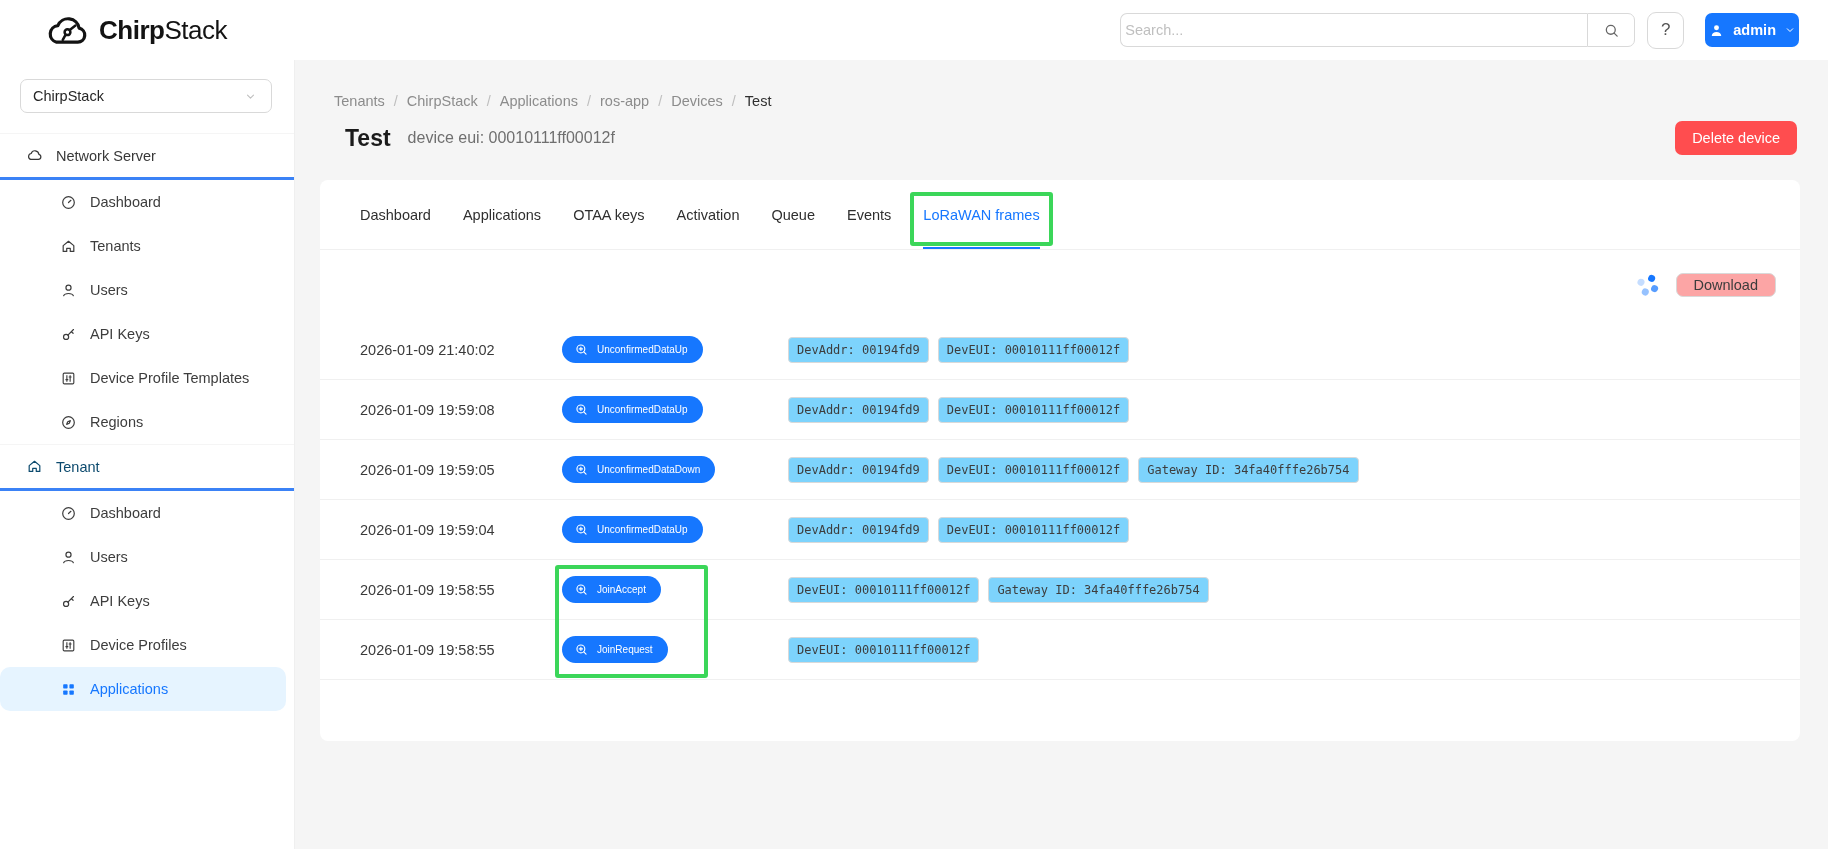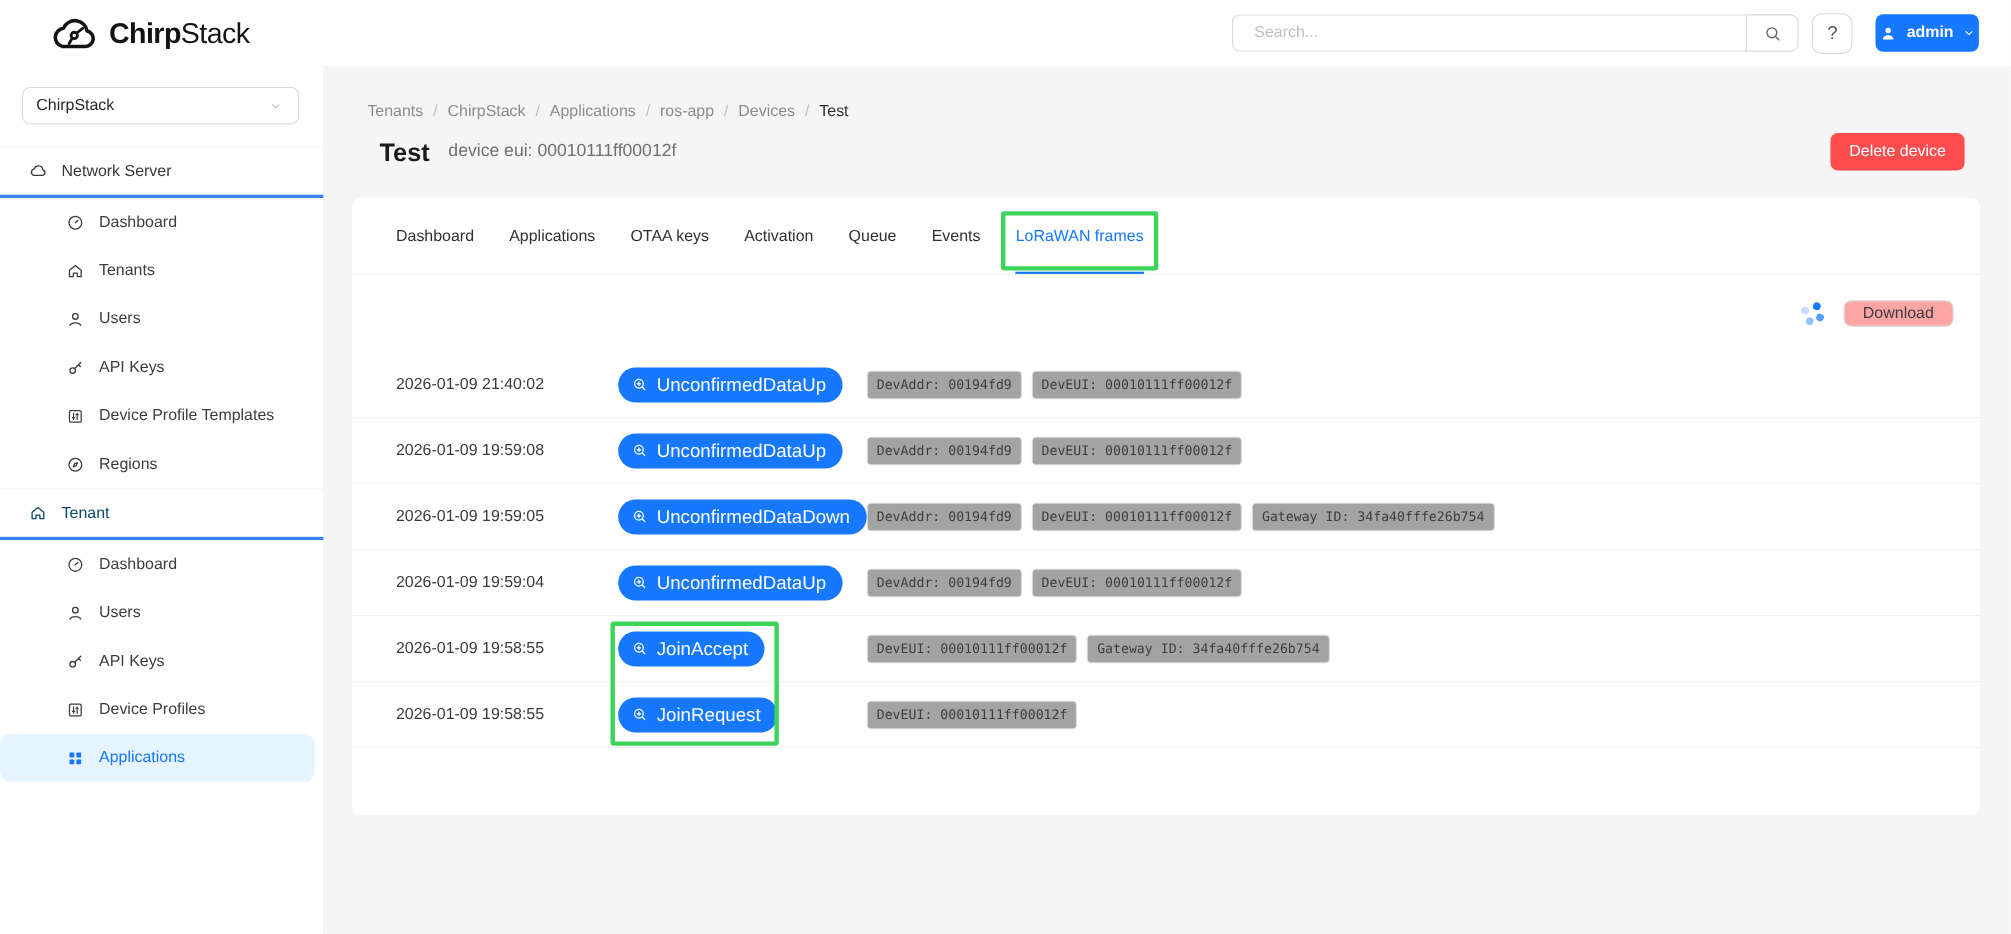--- a/index.html
+++ b/index.html
@@ -10,21 +10,21 @@
   
   .header { flex:0 0 60px; background:#fff; display:flex; align-items:center; }
   .logo { margin-left:46px; display:flex; align-items:center; gap:9px; }
   .logo svg { width:44px; height:34px; }
   .brand { font-size:26px; color:#131313; letter-spacing:-0.5px; }
   .brand b { font-weight:700; }
   .brand span { font-weight:400; }
   .header-right { margin-left:auto; margin-right:29px; display:flex; align-items:center; }
   .search-wrap { display:flex; width:515px; height:34px; }
   .search-input { flex:1; border:1px solid #d9d9d9; border-right:none; border-radius:7px 0 0 7px;
-     padding:0 19px; font-size:14.5px; color:#333; outline:none; font-family:"Liberation Sans",sans-serif; }
+     padding:0 4px; font-size:14.5px; color:#333; outline:none; font-family:"Liberation Sans",sans-serif; }
   .search-input::placeholder { color:#bfbfbf; }
   .search-btn { width:48px; border:1px solid #d9d9d9; border-radius:0 7px 7px 0; background:#fff;
      display:flex; align-items:center; justify-content:center; color:#666; cursor:pointer; }
   .help-btn { margin-left:12px; width:37px; height:37px; border:1px solid #d9d9d9; border-radius:9px;
      background:#fff; font-size:17px; color:#555; display:flex; align-items:center; justify-content:center; cursor:pointer; }
   .admin-btn { margin-left:21px; height:34px; padding:0 3px; border:none; border-radius:7px;
      background:#1677ff; color:#fff; font-size:14.5px; font-weight:700; display:flex; align-items:center; gap:8px; cursor:pointer;
      font-family:"Liberation Sans",sans-serif; }
 
   
@@ -42,21 +42,21 @@
   .icn { width:17px; height:17px; flex:0 0 17px; }
 
   
   .main { flex:1; padding:33px 28px 0 25px; min-width:0; }
   .breadcrumb { margin-left:14px; font-size:14.5px; color:#8c8c8c; }
   .breadcrumb .sep { margin:0 9px; color:#bfbfbf; }
   .breadcrumb .last { color:#2f2f2f; }
   .titlerow { margin-top:12px; margin-left:25px; display:flex; align-items:center; }
   .page-title { font-size:23px; font-weight:700; color:#1b1b1b; }
   .page-sub { margin-left:17px; font-size:16px; color:#6f6f6f; }
-  .delete-btn { margin-left:auto; margin-right:14px; height:34px; padding:0 17px; border:none; border-radius:7px;
+  .delete-btn { margin-left:auto; margin-right:3px; height:34px; padding:0 17px; border:none; border-radius:7px;
      background:#ff4d4f; color:#fff; font-size:14.5px; cursor:pointer; font-family:"Liberation Sans",sans-serif; }
 
   .card { margin-top:25px; background:#fff; border-radius:8px; height:561px; position:relative; }
   .tabbar { height:70px; border-bottom:1px solid #f0f0f0; display:flex; align-items:center; gap:32px; padding:0 40px; }
   .tab { height:100%; display:flex; align-items:center; font-size:14.5px; color:#2f2f2f; cursor:pointer; position:relative; }
   .tab.active { color:#1677ff; }
   .tab.active::after { content:""; position:absolute; left:0; right:0; bottom:0; height:2px; background:#1677ff; }
   .tab-annotate { position:absolute; top:12px; bottom:3px; left:-13px; right:-13px; border:4px solid #3bd659; border-radius:3px; pointer-events:none; }
 
   .toolbar { height:70px; display:flex; align-items:center; justify-content:flex-end; padding-right:24px; gap:17px; }
@@ -66,25 +66,25 @@
   .spinner i:nth-child(2){ top:8px; right:0; opacity:.72; }
   .spinner i:nth-child(3){ bottom:0; left:8px; opacity:.45; }
   .spinner i:nth-child(4){ top:8px; left:0; opacity:.25; }
   .download-btn { height:24px; padding:0 17px; background:#fca5a5; border:1px solid #d9d9d9; border-radius:7px;
      font-size:14.5px; color:#3c3c3c; cursor:pointer; font-family:"Liberation Sans",sans-serif; }
 
   .frame-row { height:60px; border-bottom:1px solid #f0f0f0; display:flex; align-items:center; padding-left:40px; }
   .f-time { width:202px; font-size:14.5px; color:#3a3a3a; }
   .f-badgecol { width:226px; }
   .badge { display:inline-flex; align-items:center; gap:8px; background:#1677ff; color:#fff;
-     border-radius:999px; padding:6px 15px 6px 12px; font-size:17px; cursor:pointer; }
+     border-radius:999px; padding:6px 15px 6px 12px; font-size:10px; cursor:pointer; }
   .badge .icn { width:15px; height:15px; flex:0 0 15px; }
   .f-tags { display:flex; gap:9px; }
   .tagpill { font-family:"DejaVu Sans Mono", monospace; font-size:12px; color:#3d3d3d;
-     background:#a3a3a3; border:1px solid #d9d9d9; border-radius:4px; padding:5px 8px; white-space:nowrap;text-align:right; }
+     background:#7dd3fc; border:1px solid #d9d9d9; border-radius:4px; padding:5px 8px; white-space:nowrap;text-align:right; }
   .join-annotate { position:absolute; left:235px; top:385px; width:153px; height:113px;
      border:4px solid #3bd659; border-radius:3px; pointer-events:none; }
 </style>
 </head>
 <body>
 
 <svg width="0" height="0" style="position:absolute">
   <defs>
     <g id="i-cloud">
         <path d="M6.5 17.5h11a3.6 3.6 0 0 0 .7-7.1A5.6 5.6 0 0 0 7.3 9.2 4.3 4.3 0 0 0 6.5 17.5z" fill="none" stroke="currentColor" stroke-width="1.7" stroke-linejoin="round"></path>

